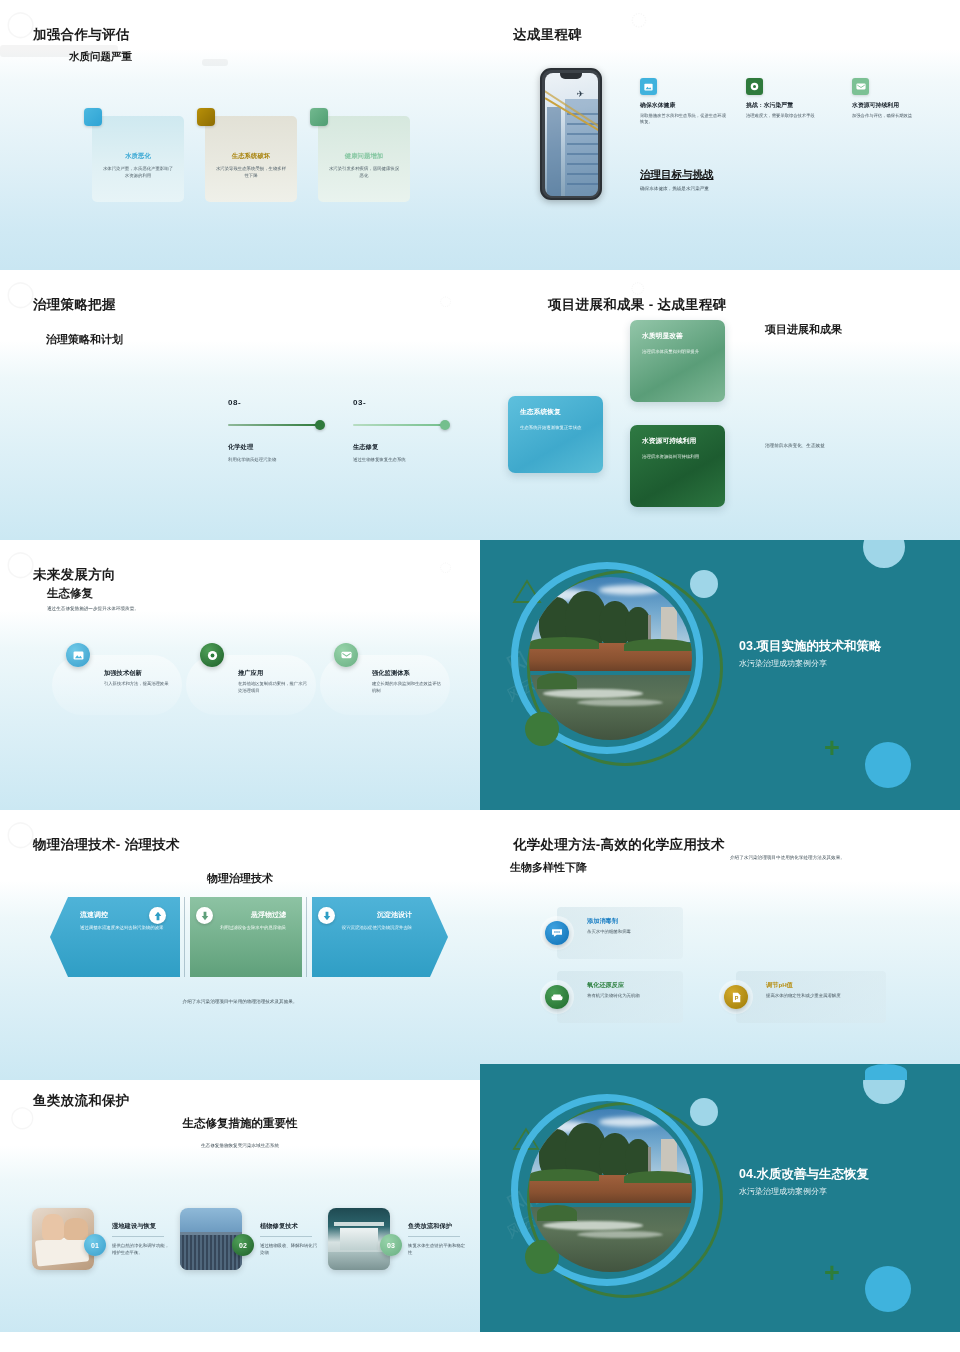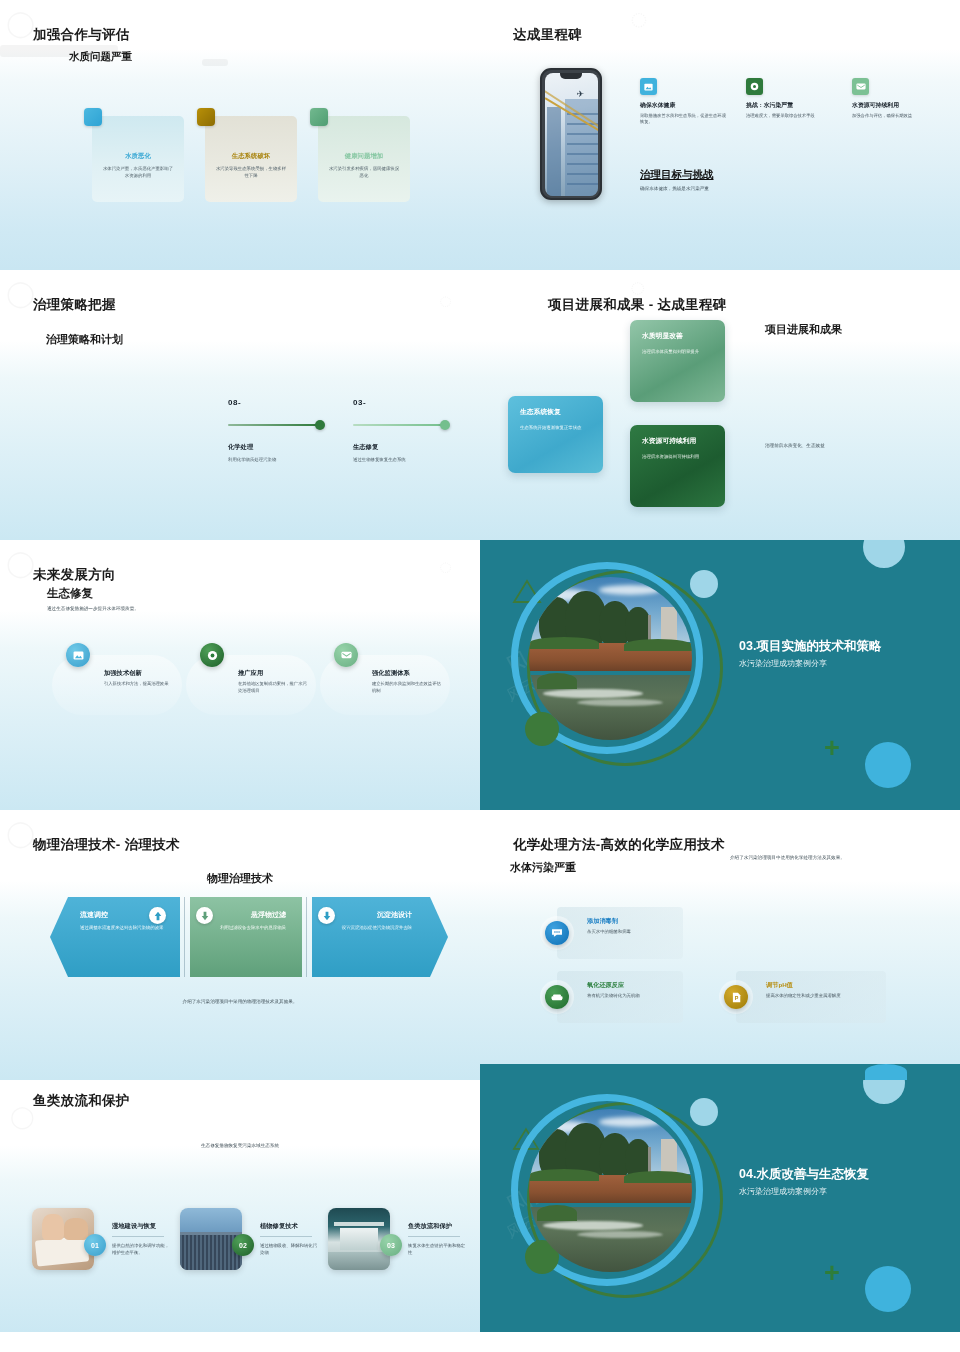--- a/index.html
+++ b/index.html
@@ -503,21 +503,21 @@
         </div>
       </div>
     </div>
 
     <div class="sbody" style="left:0;top:189px;width:480px;text-align:center;">介绍了水污染治理项目中采用的物理治理技术及其效果。</div>
   </div>
 
   <div class="slide">
     <div class="lightbg shifted"></div>
     <div class="stitle">化学处理方法-高效的化学应用技术</div>
-    <div class="ssub" style="left:30px;top:50px;font-size:11px;">水体污染严重</div>
+    <div class="ssub" style="left:30px;top:50px;font-size:11px;">生物多样性下降</div>
     <div class="sbody" style="left:250px;top:45px;width:170px;">介绍了水污染治理项目中使用的化学处理方法及其效果。</div>
 
     <div class="chem-box" style="left:77px;top:97px;width:126px;height:52px;"></div>
     <div class="chem-halo" style="left:60px;top:106px;"></div>
     <div class="chem-ico" style="left:65px;top:111px;background:radial-gradient(circle at 35% 30%,#3ea2e0,#0f6fb4);">
       <svg width="12" height="10" viewBox="0 0 14 11">
           <path d="M1.2 1.2 h11.6 v6.2 h-6 l-3.4 2.6 v-2.6 h-2.2 z" fill="#fff"></path>
           <circle cx="4.6" cy="4.3" r=".85" fill="#1b7fc4"></circle>
           <circle cx="7" cy="4.3" r=".85" fill="#1b7fc4"></circle>
           <circle cx="9.4" cy="4.3" r=".85" fill="#1b7fc4"></circle>
@@ -557,20 +557,21 @@
     </div>
 
     <div style="position:absolute;left:0;bottom:0;width:480px;height:16px;background:#1f7d8e;"></div>
     <div style="position:absolute;left:385px;bottom:0;width:42px;height:16px;border-radius:50% 50% 0 0;background:#3fb3dd;"></div>
   </div>
 
   <div class="slide last">
     <div class="lightbg shifted"></div>
     <div class="wm" style="left:10px;top:24px;font-size:22px;">◯</div>
     <div class="stitle" style="top:12px;">鱼类放流和保护</div>
+    <div class="ssub" style="left:0;top:36px;width:480px;text-align:center;font-size:11.5px;">生态修复措施的重要性</div>
     <div class="sbody" style="left:0;top:63px;width:480px;text-align:center;">生态修复措施恢复受污染水域生态系统</div>
 
     <div style="position:absolute;left:32px;top:124px;width:140px;height:70px;">
       <div class="eco-img" style="left:0;top:4px;background:linear-gradient(150deg,#e6d9cc 0%,#d4bda6 45%,#b99a7c 100%);">
         <div style="position:absolute;left:4px;top:30px;width:52px;height:26px;background:#f4efe7;border-radius:3px;transform:rotate(-6deg);"></div>
         <div style="position:absolute;left:10px;top:6px;width:22px;height:26px;background:#e8c5a6;border-radius:40% 40% 20% 20%;"></div>
         <div style="position:absolute;left:32px;top:10px;width:24px;height:22px;background:#dfb996;border-radius:40% 40% 20% 20%;"></div>
       </div>
       <div class="eco-badge" style="background:radial-gradient(circle at 35% 30%,#6fc9e8,#3a9fcc);">01</div>
       <div class="eco-txt">

